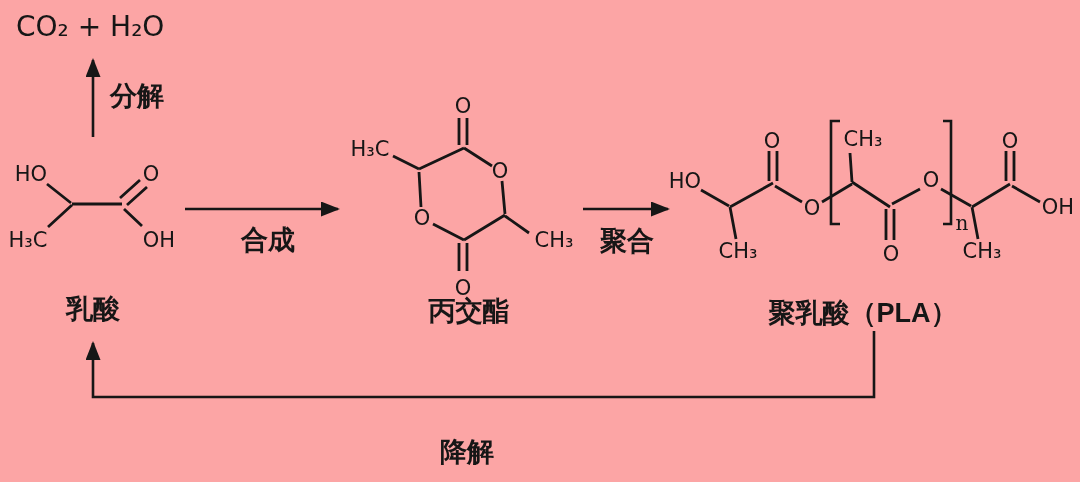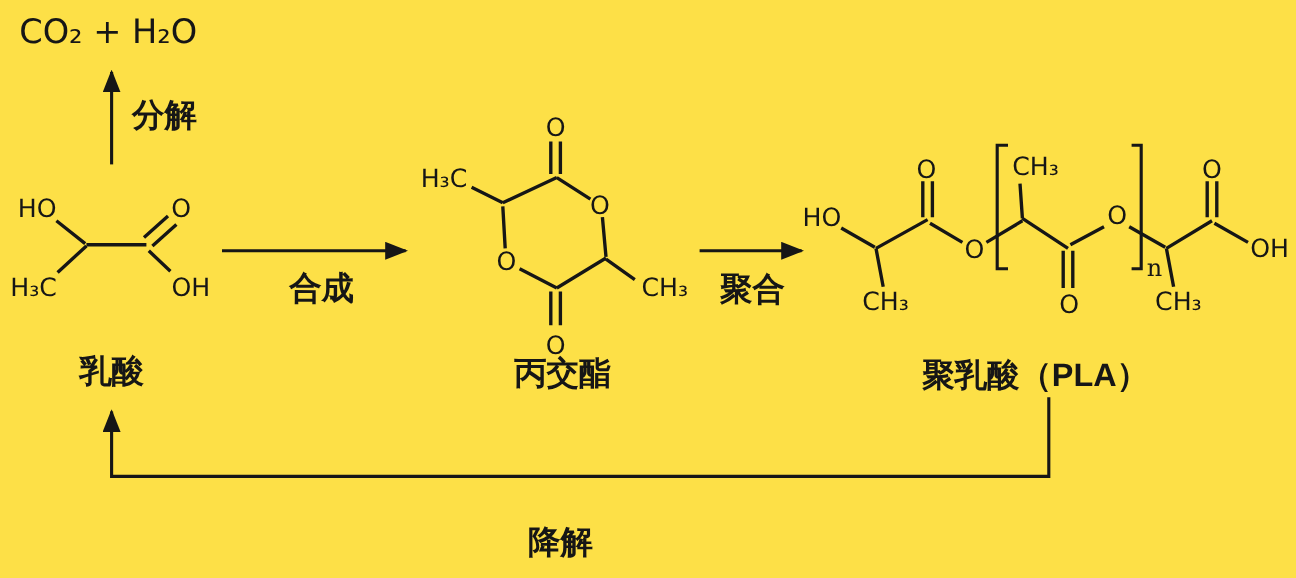--- a/index.html
+++ b/index.html
@@ -1,20 +1,20 @@
 <!DOCTYPE html>
 <html style="--ink: #161616;"><head>
 <meta charset="utf-8">
 <style>
   html, body { margin: 0; padding: 0; background: #ffffff; }
   .stage {
     position: relative;
     width: 1080px;
     height: 482px;
-    background: #fde047;
+    background: #fca5a5;
     overflow: hidden;
   }
   svg { display: block; }
   svg path, svg line {
     stroke: var(--ink, #161616);
     stroke-width: 2.8;
     fill: none;
     stroke-linecap: butt;
   }
   svg path.arrowline { stroke-width: 2.6; }

